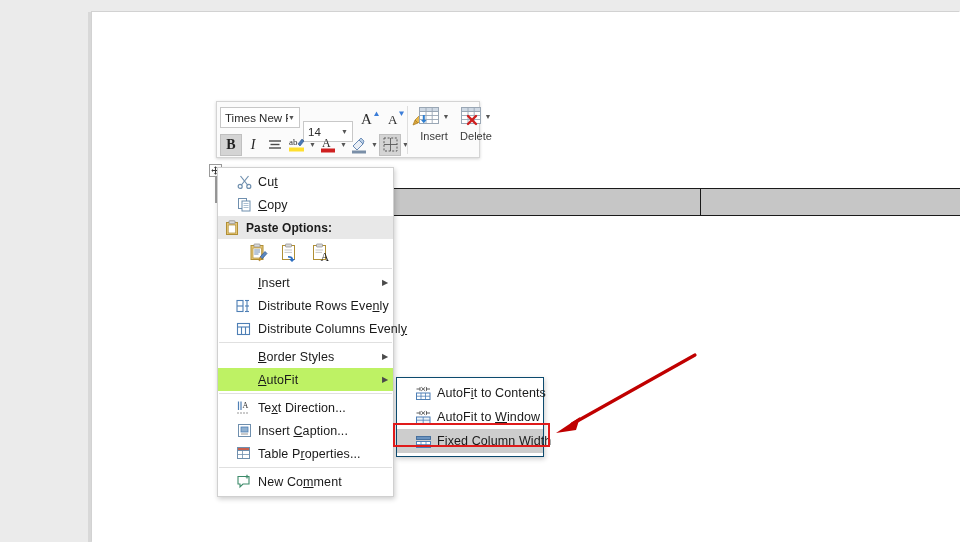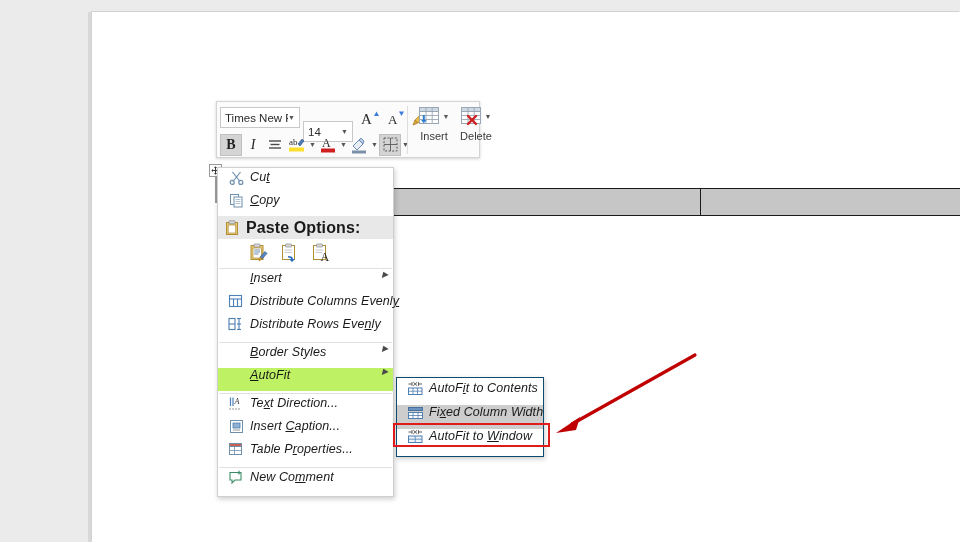--- a/index.html
+++ b/index.html
@@ -205,28 +205,27 @@
     width: 177px;
     background: #ffffff;
     border: 1px solid #d0d0d0;
     box-shadow: 1px 2px 5px rgba(0,0,0,0.20);
     z-index: 50;
     padding: 2px 0 3px 0;
     box-sizing: border-box;
   }
   .ctx-item {
     display: flex;
-    align-items: flex-start;
+    align-items: center;
     height: 23px;
     font-size: 12.5px;
     color: #1a1a1a;
     position: relative;
-    padding-left: 4px;
-    box-sizing: border-box;
-    font-style: italic;
+    padding-left: 12px;
+    box-sizing: border-box;
   }
   .ctx-item.highlight { background: #bef264; }
   .ctx-ico {
     width: 28px;
     min-width: 28px;
     display: flex;
     align-items: center;
     justify-content: center;
   }
   .ctx-label {
@@ -240,21 +239,21 @@
     text-align: center;
     font-size: 8px;
     color: #4a4a4a;
     line-height: 1;
   }
   .ctx-header {
     display: flex;
     align-items: center;
     height: 23px;
     background: #e8e8e8;
-    font-size: 16px;
+    font-size: 12px;
     font-weight: bold;
     color: #1a1a1a;
   }
   .paste-row {
     display: flex;
     align-items: center;
     height: 27px;
     padding-left: 30px;
     gap: 9px;
   }
@@ -541,45 +540,45 @@
     <div class="ctx-item">
       <span class="ctx-ico"></span>
       <span class="ctx-label"><u>I</u>nsert</span>
       <span class="ctx-arrow">▶</span>
     </div>
 
 
     <div class="ctx-item">
       <span class="ctx-ico">
         <svg width="16" height="14" viewBox="0 0 16 14">
-          <rect x="1.5" y="1.5" width="12" height="11" fill="#ffffff" stroke="#4e7fb5" stroke-width="1.1"></rect>
-          <line x1="1.5" y1="5" x2="13.5" y2="5" stroke="#4e7fb5" stroke-width="1.1"></line>
-          <line x1="5.5" y1="5" x2="5.5" y2="12.5" stroke="#4e7fb5" stroke-width="1.1"></line>
-          <line x1="9.5" y1="5" x2="9.5" y2="12.5" stroke="#4e7fb5" stroke-width="1.1"></line>
-        </svg>
-      </span>
-      <span class="ctx-label">Distribute Columns Evenl<u>y</u></span>
-    </div>
-
-    <div class="ctx-item">
-      <span class="ctx-ico">
-        <svg width="16" height="14" viewBox="0 0 16 14">
           <rect x="1" y="1.5" width="6" height="11" fill="#ffffff" stroke="#4e7fb5" stroke-width="1.1"></rect>
           <line x1="1" y1="7" x2="7" y2="7" stroke="#4e7fb5" stroke-width="1.1"></line>
           <g stroke="#4e7fb5" stroke-width="1.1">
             <line x1="11" y1="1.5" x2="11" y2="12.5"></line>
             <line x1="9" y1="1.5" x2="13" y2="1.5"></line>
             <line x1="9" y1="7" x2="13" y2="7"></line>
             <line x1="9" y1="12.5" x2="13" y2="12.5"></line>
           </g>
         </svg>
       </span>
       <span class="ctx-label">Distribute Rows Eve<u>n</u>ly</span>
     </div>
 
+    <div class="ctx-item">
+      <span class="ctx-ico">
+        <svg width="16" height="14" viewBox="0 0 16 14">
+          <rect x="1.5" y="1.5" width="12" height="11" fill="#ffffff" stroke="#4e7fb5" stroke-width="1.1"></rect>
+          <line x1="1.5" y1="5" x2="13.5" y2="5" stroke="#4e7fb5" stroke-width="1.1"></line>
+          <line x1="5.5" y1="5" x2="5.5" y2="12.5" stroke="#4e7fb5" stroke-width="1.1"></line>
+          <line x1="9.5" y1="5" x2="9.5" y2="12.5" stroke="#4e7fb5" stroke-width="1.1"></line>
+        </svg>
+      </span>
+      <span class="ctx-label">Distribute Columns Evenl<u>y</u></span>
+    </div>
+
     <div class="ctx-sep"></div>
 
     <div class="ctx-item">
       <span class="ctx-ico"></span>
       <span class="ctx-label"><u>B</u>order Styles</span>
       <span class="ctx-arrow">▶</span>
     </div>
 
     <div class="ctx-item highlight">
       <span class="ctx-ico"></span>
@@ -660,49 +659,49 @@
           <path d="M6.3 1.2 L10.2 4.8 M10.2 1.2 L6.3 4.8" stroke="#5a5a5a" stroke-width="1"></path>
           <rect x="1.5" y="7" width="13.5" height="6.5" fill="#ffffff" stroke="#4e7fb5" stroke-width="1"></rect>
           <line x1="1.5" y1="10.2" x2="15" y2="10.2" stroke="#4e7fb5" stroke-width="0.8"></line>
           <line x1="6" y1="7" x2="6" y2="13.5" stroke="#4e7fb5" stroke-width="0.8"></line>
           <line x1="10.5" y1="7" x2="10.5" y2="13.5" stroke="#4e7fb5" stroke-width="0.8"></line>
         </svg>
       </span>
       <span class="ctx-label">AutoF<u>i</u>t to Contents</span>
     </div>
 
+    <div class="ctx-item">
+      <span class="ctx-ico">
+        <svg width="17" height="15" viewBox="0 0 17 15">
+          <g stroke="#5a5a5a" stroke-width="1">
+            <line x1="1.5" y1="3" x2="5" y2="3"></line>
+            <line x1="11.5" y1="3" x2="15" y2="3"></line>
+            <path d="M5 1.2 L5 4.8 M11.5 1.2 L11.5 4.8"></path>
+          </g>
+          <path d="M6.3 1.2 L10.2 4.8 M10.2 1.2 L6.3 4.8" stroke="#5a5a5a" stroke-width="1"></path>
+          <rect x="1.5" y="7" width="13.5" height="6.5" fill="#eef3f8" stroke="#4e7fb5" stroke-width="1"></rect>
+          <line x1="1.5" y1="10.2" x2="15" y2="10.2" stroke="#4e7fb5" stroke-width="0.8"></line>
+          <line x1="8.2" y1="7" x2="8.2" y2="13.5" stroke="#4e7fb5" stroke-width="0.8"></line>
+        </svg>
+      </span>
+      <span class="ctx-label">AutoFit to <u>W</u>indow</span>
+    </div>
+
     <div class="ctx-item selected">
       <span class="ctx-ico">
         <svg width="17" height="15" viewBox="0 0 17 15">
           <rect x="1.5" y="2.5" width="14" height="3" fill="#6a93c0" stroke="#3f6b9a" stroke-width="0.9"></rect>
           <rect x="1.5" y="7.5" width="14" height="6" fill="#ffffff" stroke="#4e7fb5" stroke-width="1"></rect>
           <line x1="1.5" y1="10.5" x2="15.5" y2="10.5" stroke="#4e7fb5" stroke-width="0.8"></line>
           <line x1="6" y1="7.5" x2="6" y2="13.5" stroke="#4e7fb5" stroke-width="0.8"></line>
           <line x1="11" y1="7.5" x2="11" y2="13.5" stroke="#4e7fb5" stroke-width="0.8"></line>
         </svg>
       </span>
       <span class="ctx-label">Fi<u>x</u>ed Column Width</span>
     </div>
-
-    <div class="ctx-item">
-      <span class="ctx-ico">
-        <svg width="17" height="15" viewBox="0 0 17 15">
-          <g stroke="#5a5a5a" stroke-width="1">
-            <line x1="1.5" y1="3" x2="5" y2="3"></line>
-            <line x1="11.5" y1="3" x2="15" y2="3"></line>
-            <path d="M5 1.2 L5 4.8 M11.5 1.2 L11.5 4.8"></path>
-          </g>
-          <path d="M6.3 1.2 L10.2 4.8 M10.2 1.2 L6.3 4.8" stroke="#5a5a5a" stroke-width="1"></path>
-          <rect x="1.5" y="7" width="13.5" height="6.5" fill="#eef3f8" stroke="#4e7fb5" stroke-width="1"></rect>
-          <line x1="1.5" y1="10.2" x2="15" y2="10.2" stroke="#4e7fb5" stroke-width="0.8"></line>
-          <line x1="8.2" y1="7" x2="8.2" y2="13.5" stroke="#4e7fb5" stroke-width="0.8"></line>
-        </svg>
-      </span>
-      <span class="ctx-label">AutoFit to <u>W</u>indow</span>
-    </div>
   </div>
 
   <div class="red-box"></div>
 
   <svg class="red-arrow" viewBox="0 0 170 100">
     <line x1="155" y1="10" x2="32" y2="79" stroke="#c00000" stroke-width="3.2" stroke-linecap="round"></line>
     <path d="M16 88 L40 72 L36 85 Z" fill="#c00000"></path>
   </svg>
 
 </div>

